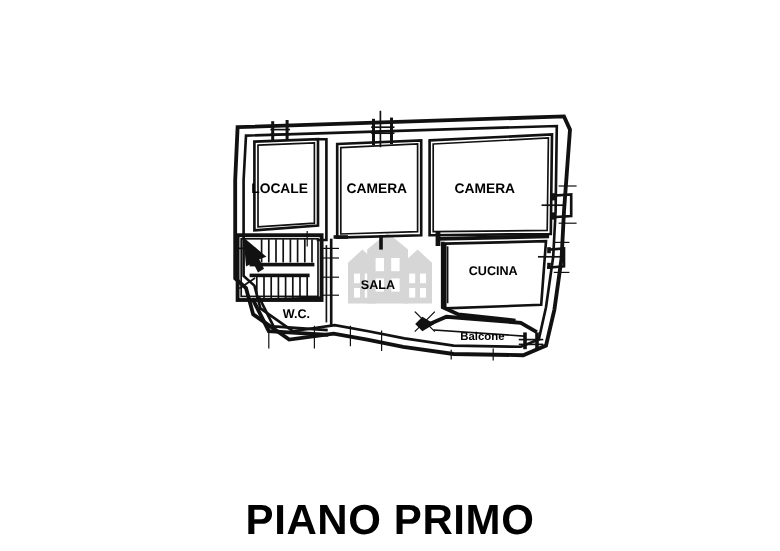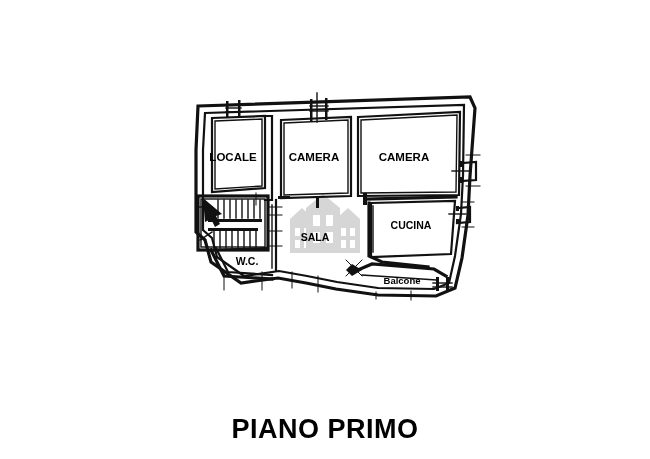--- a/index.html
+++ b/index.html
@@ -58,21 +58,21 @@
     stroke: none;
   }
   #plan-title {
     position: absolute;
     left: 0;
     top: 414px;
     width: 650px;
     text-align: center;
     font-family: "Liberation Sans", sans-serif;
     font-weight: bold;
-    font-size: 27px;
+    font-size: 35px;
     letter-spacing: 0.5px;
     color: #000000;
     white-space: nowrap;
   }
 </style>
 </head>
 <body>
 
 <div id="plan-canvas">
   <svg class="plan-svg" viewBox="0 0 650 459" xmlns="http://www.w3.org/2000/svg">

